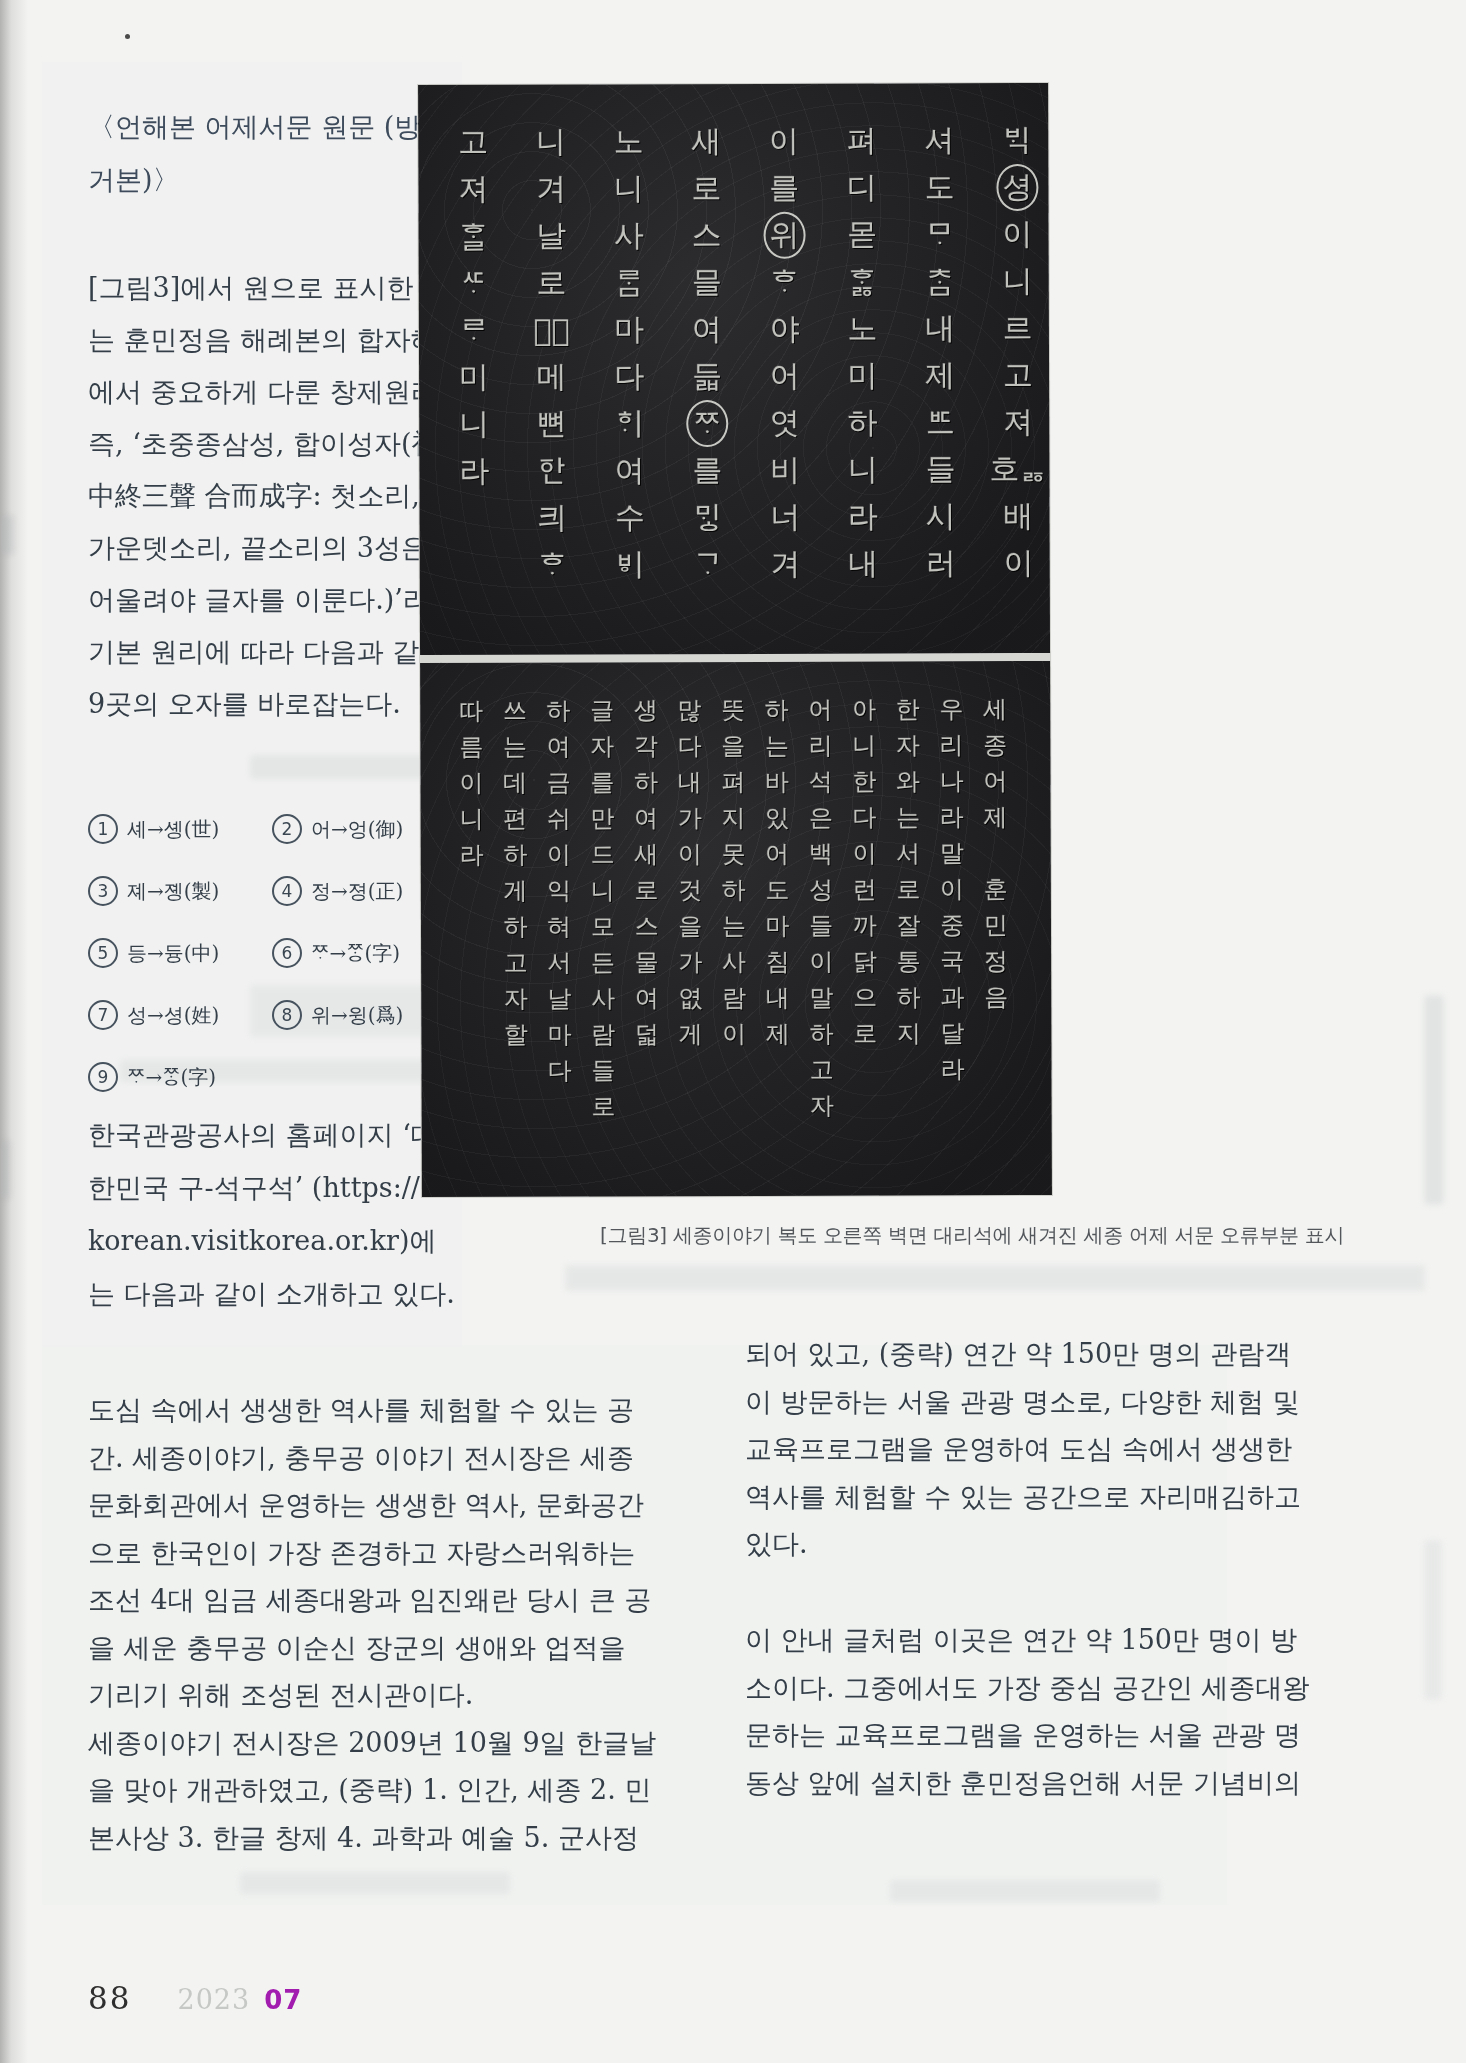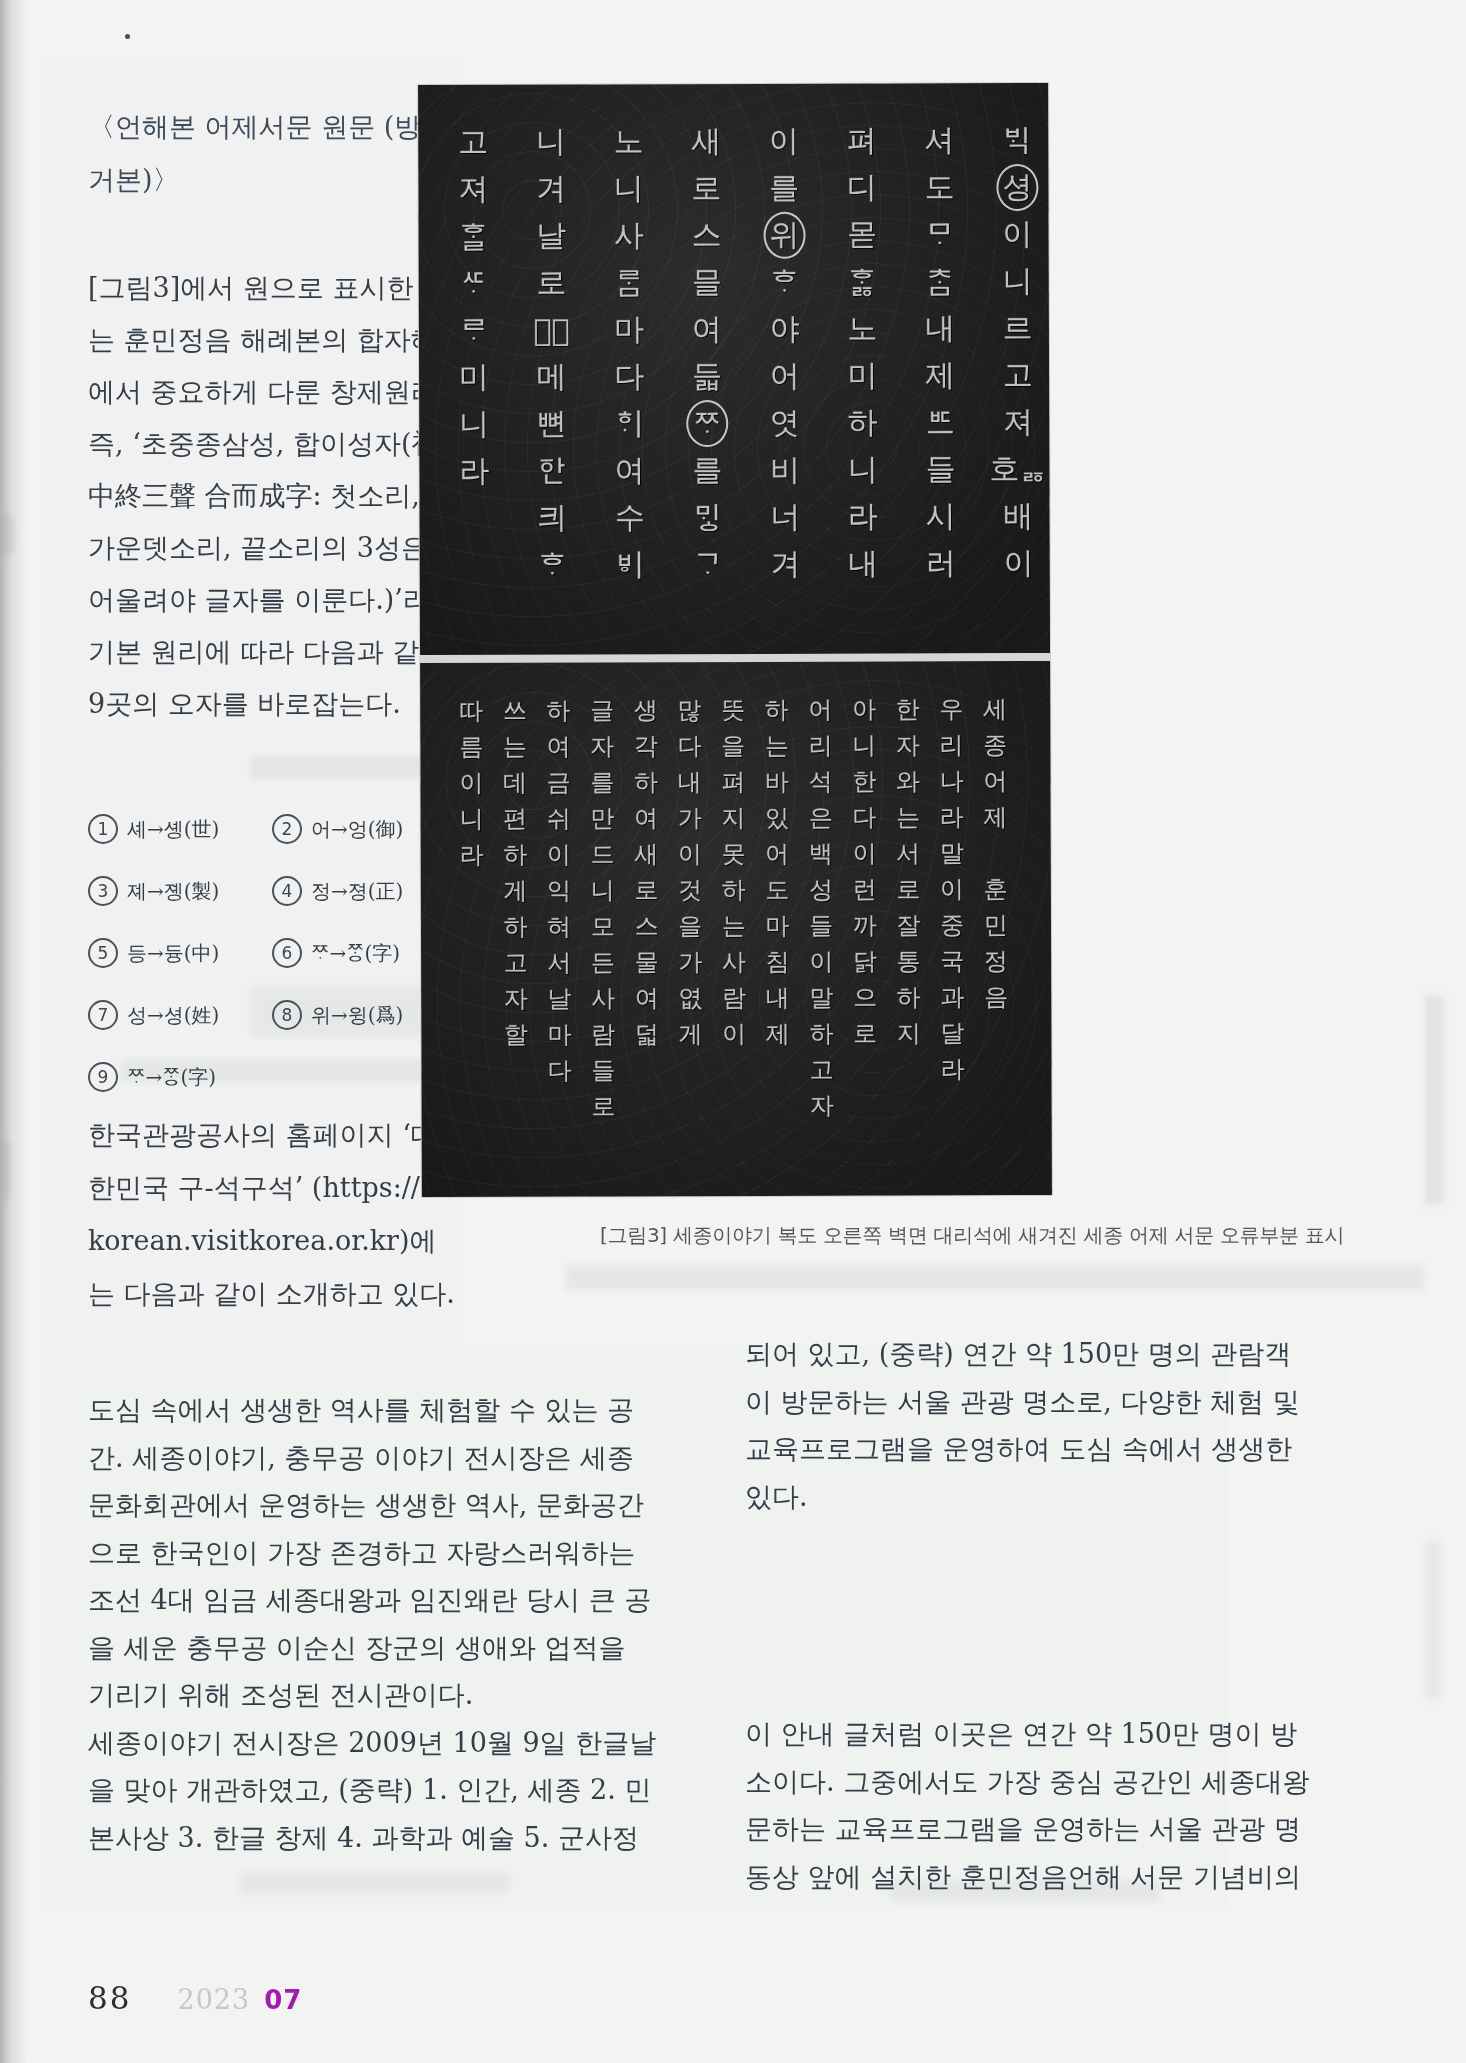--- a/index.html
+++ b/index.html
@@ -61,21 +61,21 @@
   .scell.circ{border:2px solid rgba(228,228,222,.85);border-radius:50%;box-sizing:border-box;}
 
   
   .caption{position:absolute;left:600px;top:1222px;white-space:nowrap;
     font-family:"DejaVu Sans","Liberation Sans",sans-serif;
     font-size:20px;color:var(--caption);letter-spacing:-0.3px;text-align:center;}
 
   
   .bodyL{left:88px;top:1386px;width:480px;font-size:27px;line-height:47.5px;}
   .bodyR1{left:745px;top:1330px;width:480px;font-size:27px;line-height:47.5px;}
-  .bodyR2{left:745px;top:1710px;width:480px;font-size:27px;line-height:47.5px;}
+  .bodyR2{left:745px;top:1616px;width:480px;font-size:27px;line-height:47.5px;}
 
   
   .footer{position:absolute;left:88px;top:1980px;display:flex;align-items:baseline;}
   .pgnum{font-size:31px;color:#2e2e2e;letter-spacing:2px;}
   .year{margin-left:46px;font-size:27px;color:#c5c8c4;letter-spacing:1px;}
   .issue{margin-left:14px;font-family:"DejaVu Sans","Liberation Sans",sans-serif;
     font-weight:700;font-size:26px;color:#a21caf;letter-spacing:1px;}
 </style>
 </head>
 <body>
@@ -433,20 +433,21 @@
       <div class="tl">을 세운 충무공 이순신 장군의 생애와 업적을</div>
       <div class="tl">기리기 위해 조성된 전시관이다.</div>
       <div class="tl">세종이야기 전시장은 2009년 10월 9일 한글날</div>
       <div class="tl">을 맞아 개관하였고, (중략) 1. 인간, 세종 2. 민</div>
       <div class="tl">본사상 3. 한글 창제 4. 과학과 예술 5. 군사정</div>
     </div>
   <div class="para bodyR1">
       <div class="tl">되어 있고, (중략) 연간 약 150만 명의 관람객</div>
       <div class="tl">이 방문하는 서울 관광 명소로, 다양한 체험 및</div>
       <div class="tl">교육프로그램을 운영하여 도심 속에서 생생한</div>
+      <div class="tl">역사를 체험할 수 있는 공간으로 자리매김하고</div>
       <div class="tl">있다.</div>
     </div>
   <div class="para bodyR2">
       <div class="tl">이 안내 글처럼 이곳은 연간 약 150만 명이 방</div>
       <div class="tl">소이다. 그중에서도 가장 중심 공간인 세종대왕</div>
       <div class="tl">문하는 교육프로그램을 운영하는 서울 관광 명</div>
       <div class="tl">동상 앞에 설치한 훈민정음언해 서문 기념비의</div>
     </div>
 
   <div class="footer">

